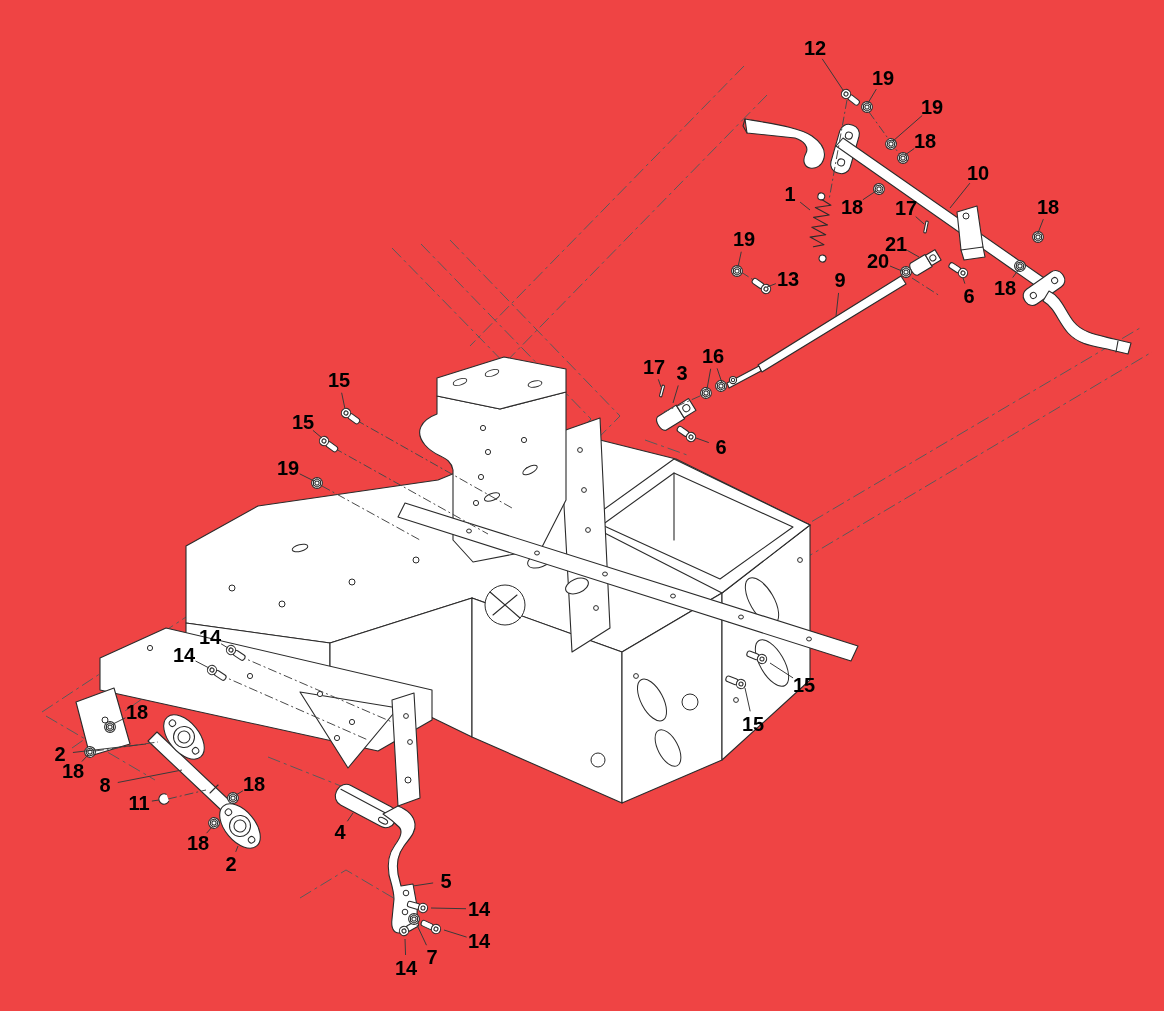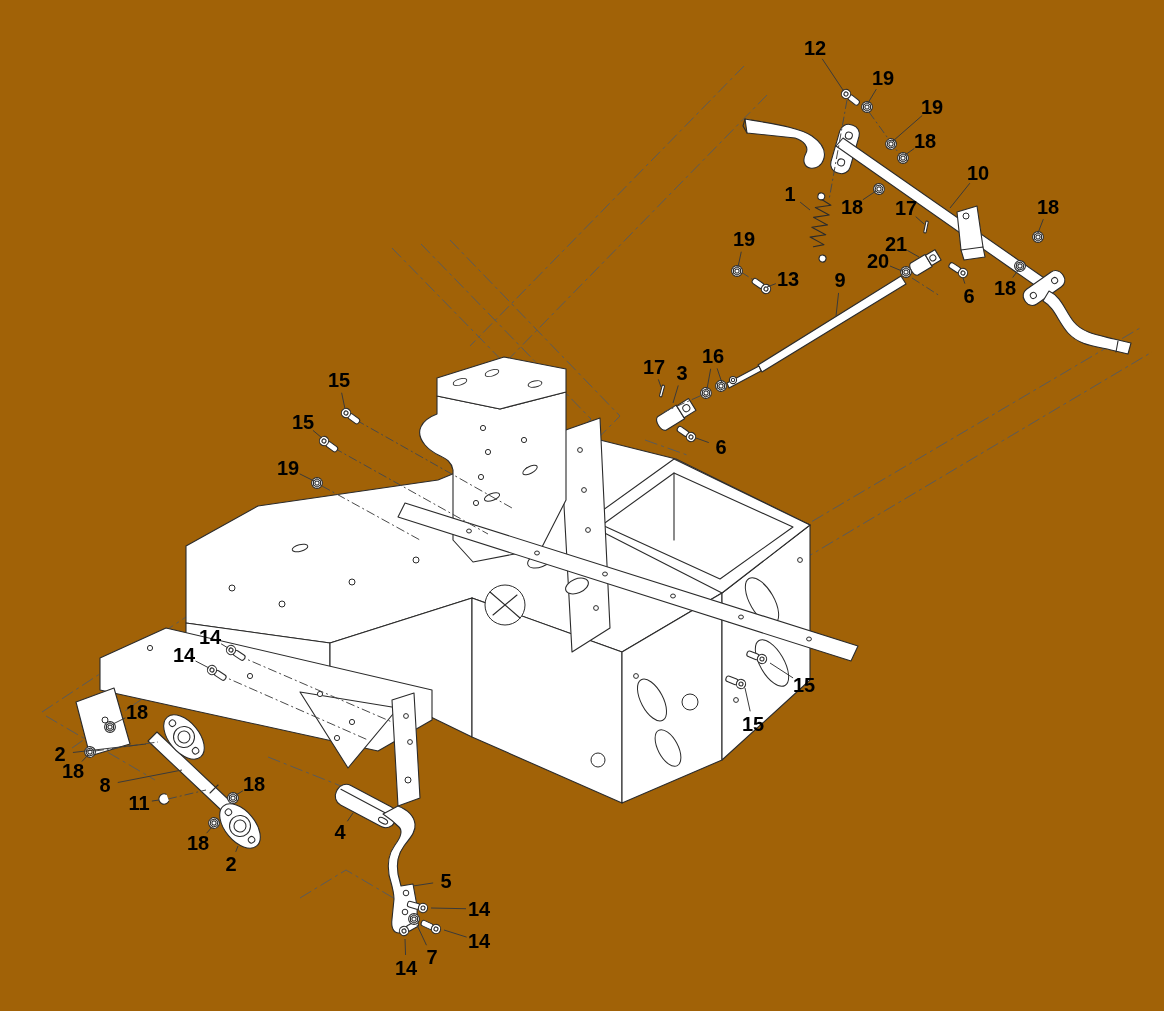--- a/index.html
+++ b/index.html
@@ -1,16 +1,16 @@
 <!DOCTYPE html>
 <html><head>
 <meta charset="utf-8">
 <style>
   html,body{margin:0;padding:0;background:#ffffff;}
-  .stage{position:relative;width:1164px;height:1011px;background:#a16207;overflow:hidden;
+  .stage{position:relative;width:1164px;height:1011px;background:#ef4444;overflow:hidden;
          font-family:"Liberation Sans",sans-serif;}
   svg{display:block;}
   .pt{fill:#ffffff;stroke:#2b2b2b;stroke-width:1.1;stroke-linejoin:round;stroke-linecap:round;}
   .ln{fill:none;stroke:#2b2b2b;stroke-width:1.1;stroke-linejoin:round;stroke-linecap:round;}
   .hole{fill:#ffffff;stroke:#2b2b2b;stroke-width:1;}
   .ph{fill:none;stroke:#5a5a5a;stroke-width:1;stroke-dasharray:13 4 3 4;}
   .ax{fill:none;stroke:#4a4a4a;stroke-width:1;stroke-dasharray:9 3 2 3;}
   .pp{fill:#ffffff;stroke:#2b2b2b;stroke-width:1.05;stroke-linejoin:round;}
   .leader{stroke:#3a3a3a;stroke-width:1;}
   .callout{font:bold 20px "Liberation Sans",sans-serif;fill:#000000;text-anchor:middle;}

